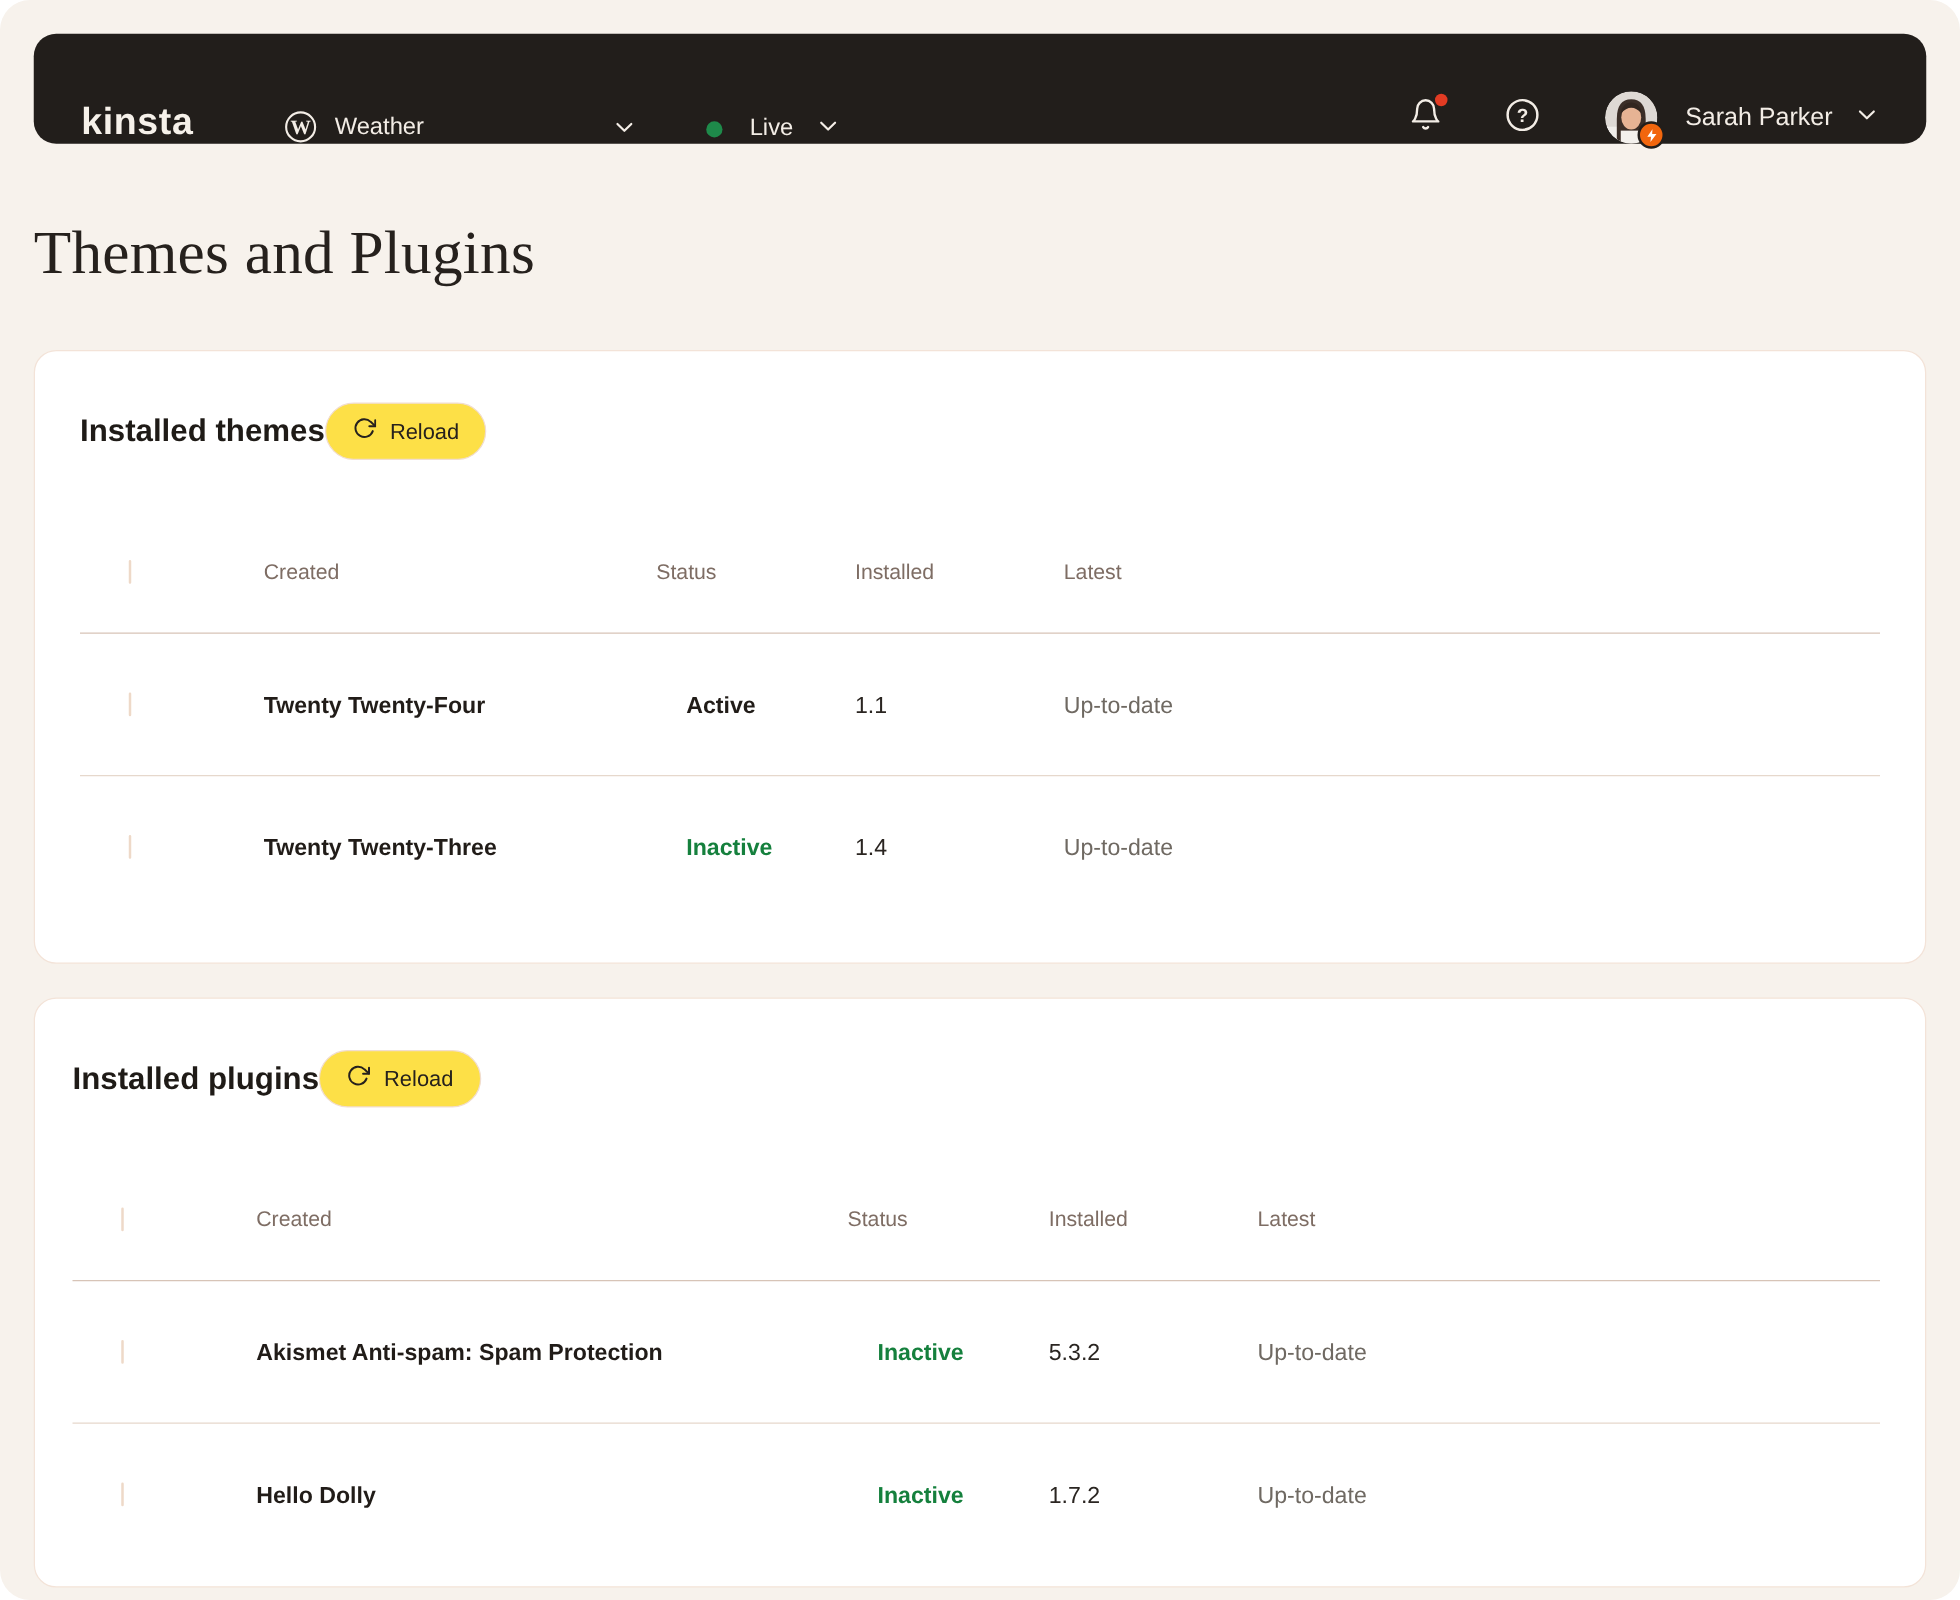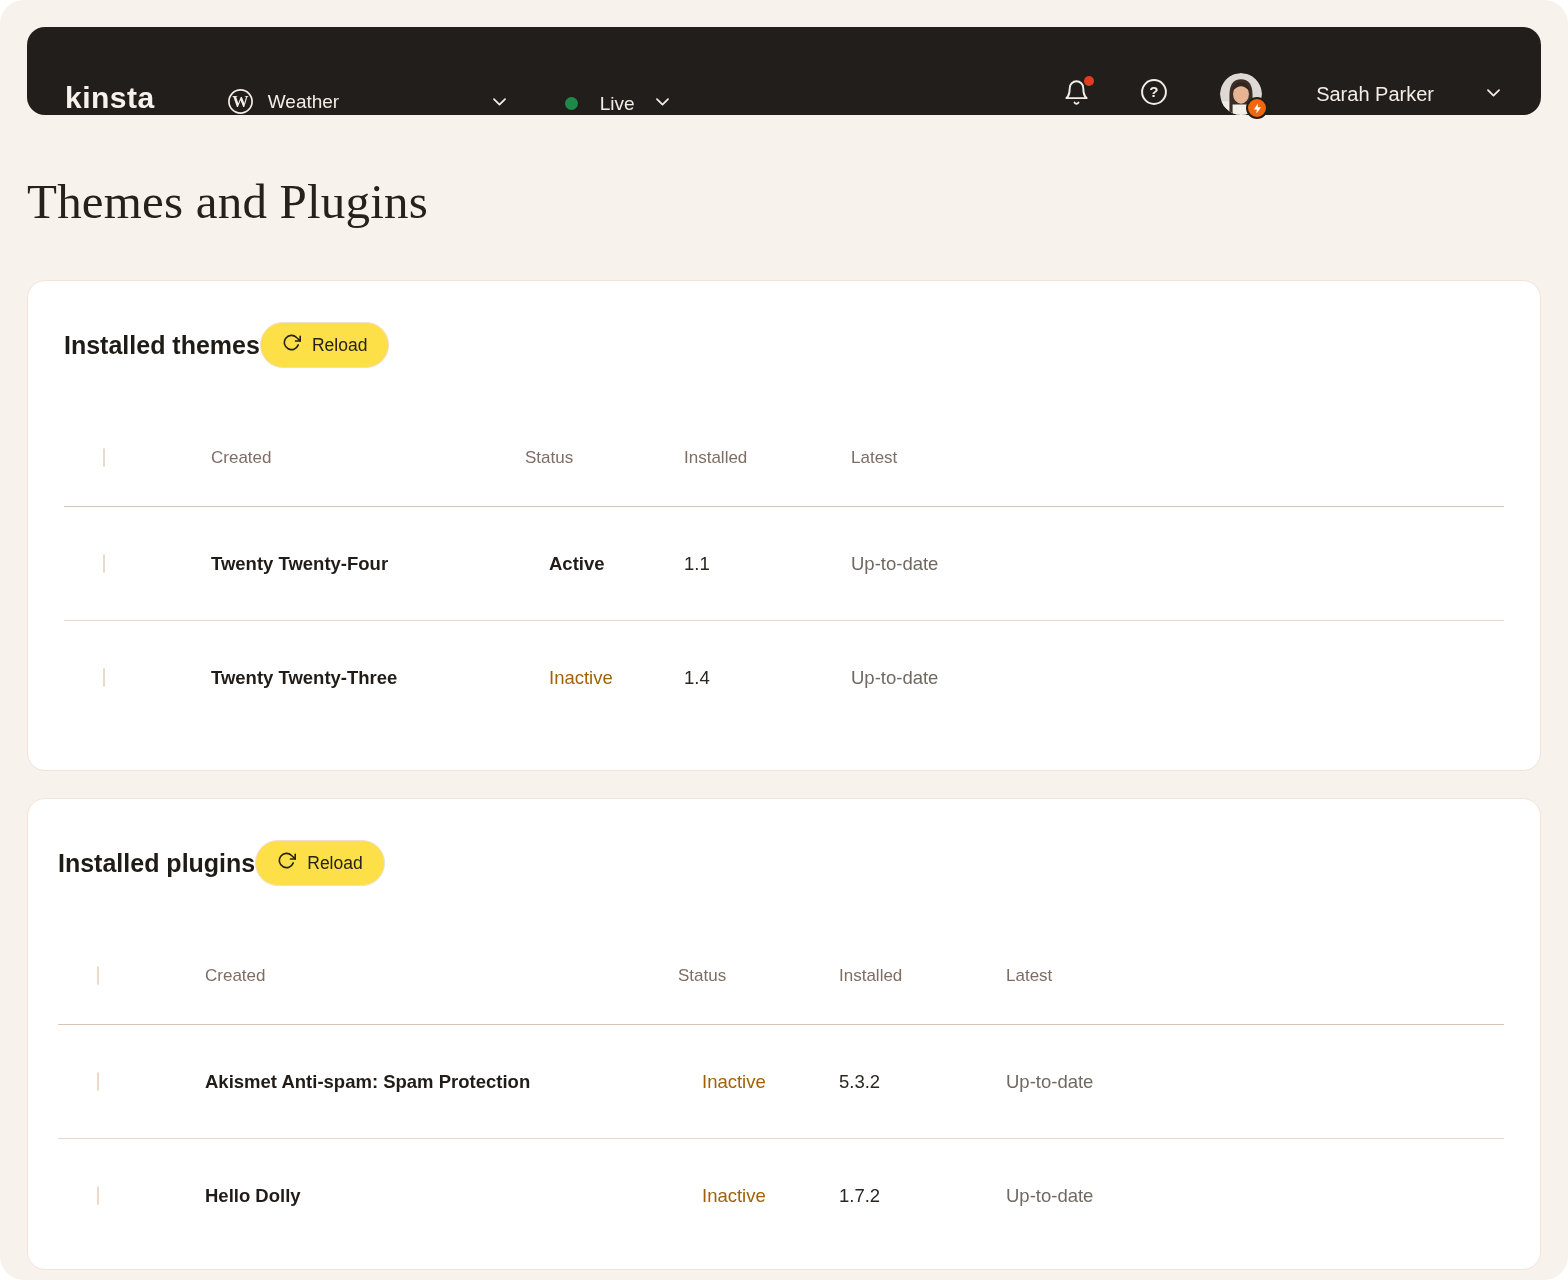--- a/index.html
+++ b/index.html
@@ -59,21 +59,21 @@
   .env-selector .selector-label { margin-right: 18px; }
   .nav-right { margin-left: auto; display: flex; align-items: center; }
   .icon-btn { position: relative; display: flex; align-items: center; cursor: pointer; }
   .bell-btn { margin-right: 50px; }
   .help-btn { margin-right: 52px; }
   .notif-dot {
     position: absolute; top: -3px; right: -4px;
     width: 10px; height: 10px; border-radius: 50%;
     background: var(--notification_red, #e23b23);
   }
-  .user-menu { display: flex; align-items: center; cursor: pointer; gap: 32px; }
+  .user-menu { display: flex; align-items: center; cursor: pointer; }
   .avatar-wrap { position: relative; width: 42px; height: 42px; margin-right: 22px; }
   .avatar { width: 42px; height: 42px; border-radius: 50%; display: block; }
   .bolt-badge {
     position: absolute; bottom: -4px; right: -6px;
     width: 22px; height: 22px; border-radius: 50%;
     background: var(--badge_orange, #f2660d);
     border: 2px solid var(--navbar_bg, #221e1b);
     display: flex; align-items: center; justify-content: center;
   }
   .user-name { font-size: 20px; margin-right: 18px; }
@@ -123,21 +123,21 @@
     width: 30px; height: 30px;
     margin-left: 39px;
     border: 1.5px solid var(--checkbox_border, #eed9c8);
     border-radius: 9px;
     background: #fffefd;
     cursor: pointer;
   }
   .cell-name { font-size: 18.5px; font-weight: 700; color: #211c18; }
   .cell-status { font-size: 18.5px; margin-left: 24px; }
   .cell-status.active   { font-weight: 700; color: #211c18; }
-  .cell-status.inactive { font-weight: 400; color: #a16207; }
+  .cell-status.inactive { font-weight: 700; color: #15803d; }
   .cell-installed { font-size: 18.5px; color: #2a2521; }
   .cell-latest { font-size: 18.5px; color: #6f6962; }
 </style>
 </head>
 <body>
 
 <div class="page">
 
   <header class="navbar">
     <div class="logo">kinsta</div>

